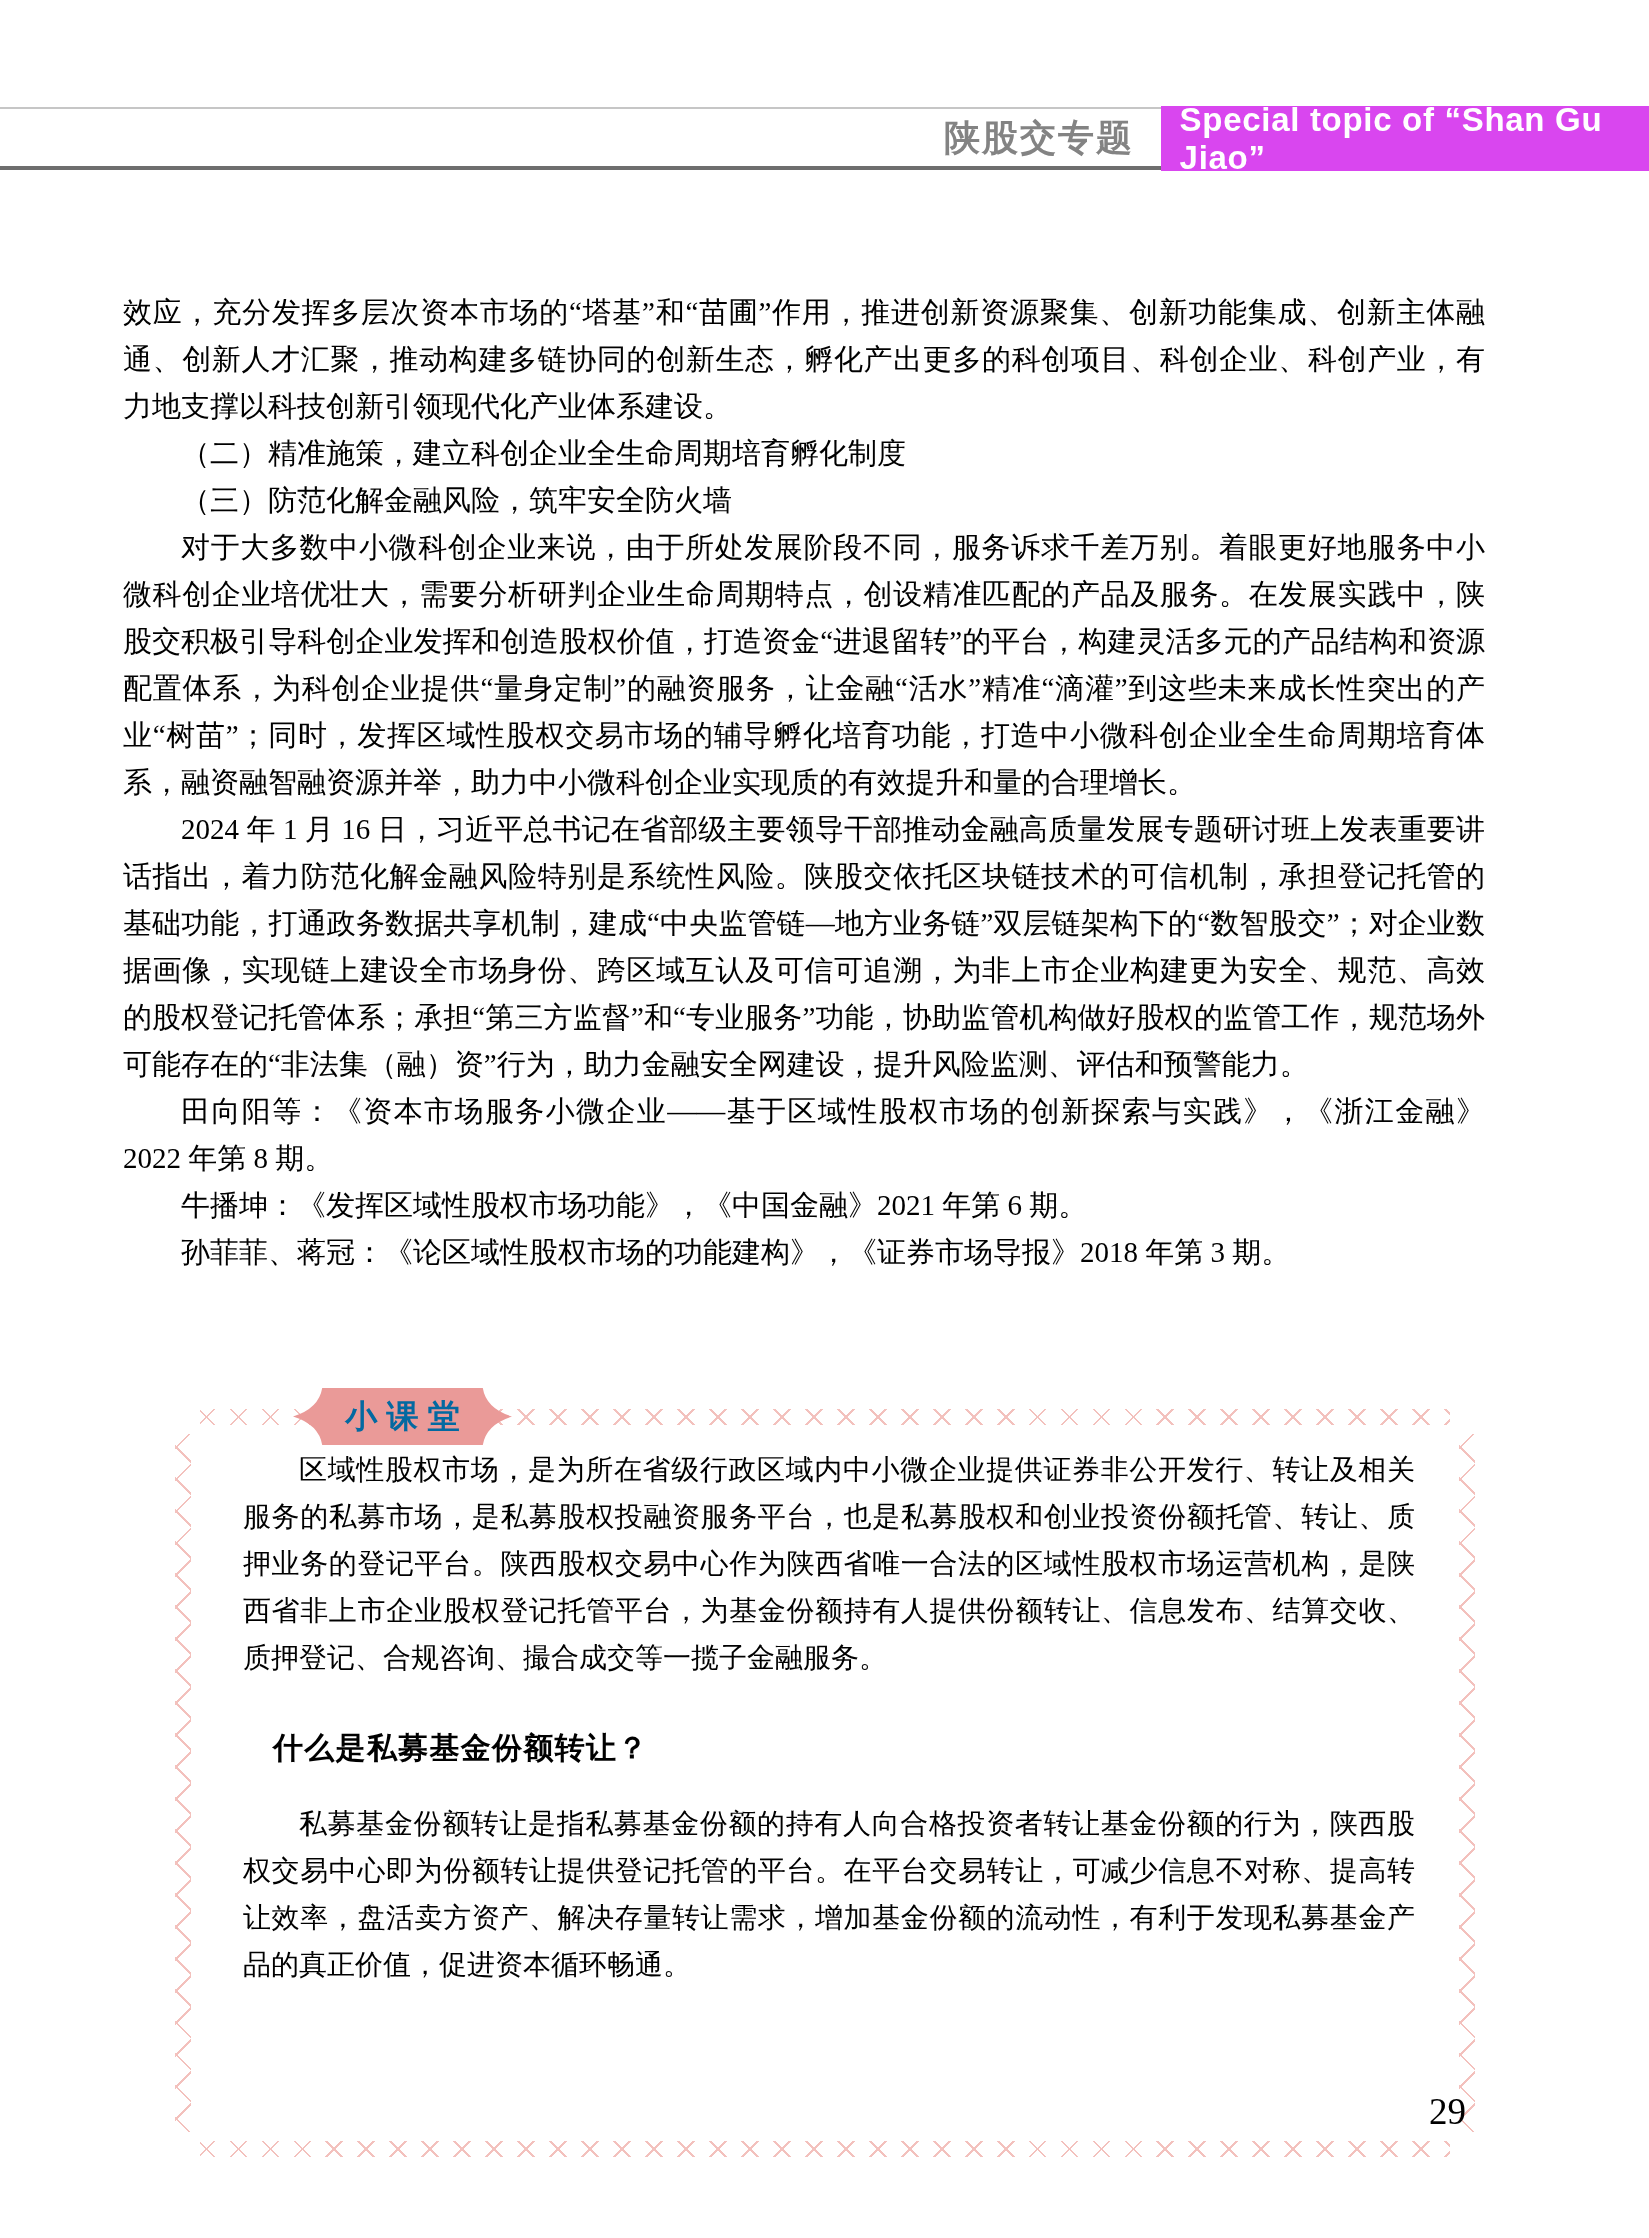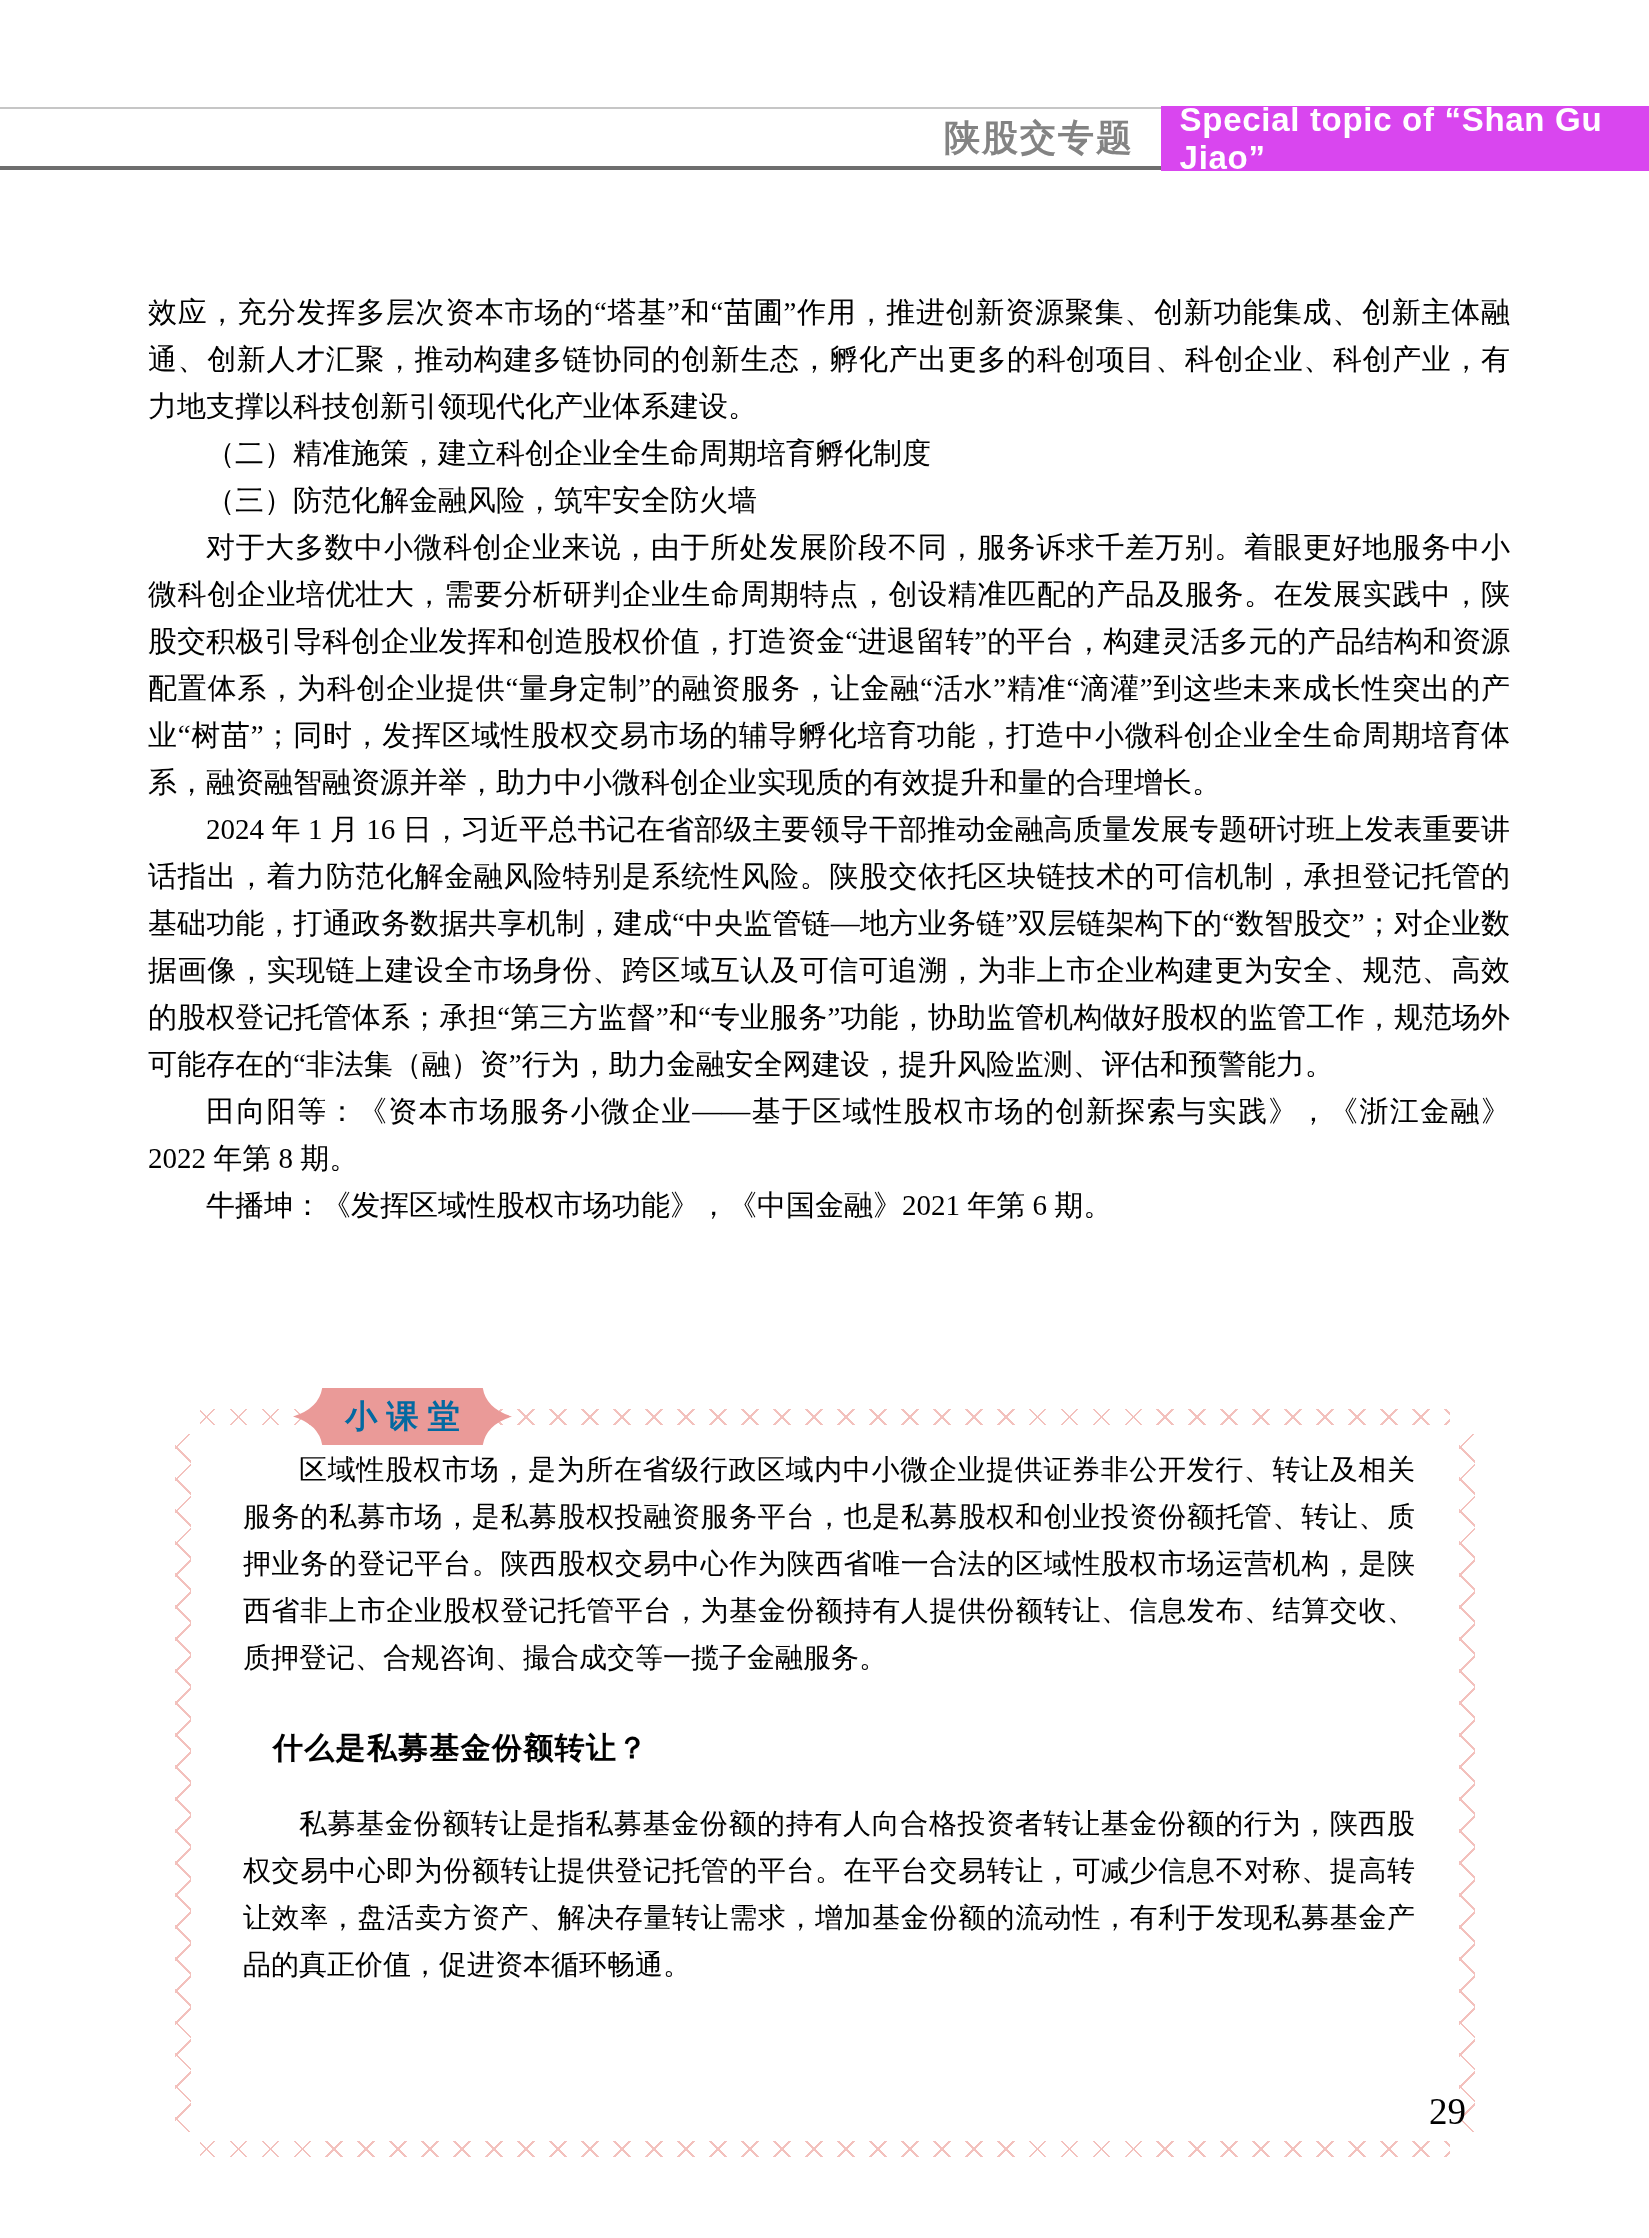--- a/index.html
+++ b/index.html
@@ -22,21 +22,21 @@
   }
   .header-red{
     position:absolute;left:1161px;top:106px;width:489px;height:65px;
     background:#d946ef;color:#ffffff;display:flex;align-items:center;
     box-sizing:border-box;padding-left:18.6px;
     font-family:"Liberation Sans","DejaVu Sans",sans-serif;
     font-size:33px;font-weight:bold;letter-spacing:0.7px;
   }
   
   .main-text{
-    position:absolute;left:148px;top:289px;width:1362px;
+    position:absolute;left:123px;top:289px;width:1362px;
     font-size:29px;line-height:47px;text-align:justify;
   }
   .main-text p{margin:0;}
   .ind{text-indent:2em;}
   .refs-heading{
     font-family:"Liberation Sans","DejaVu Sans",sans-serif;
     font-weight:bold;font-size:29px;text-indent:2em;margin-top:14.6px;
   }
   
   .classroom{
@@ -91,20 +91,21 @@
 
 <div class="main-text">
   <p>效应，充分发挥多层次资本市场的“塔基”和“苗圃”作用，推进创新资源聚集、创新功能集成、创新主体融通、创新人才汇聚，推动构建多链协同的创新生态，孵化产出更多的科创项目、科创企业、科创产业，有力地支撑以科技创新引领现代化产业体系建设。</p>
   <p class="ind">（二）精准施策，建立科创企业全生命周期培育孵化制度</p>
   <p class="ind">（三）防范化解金融风险，筑牢安全防火墙</p>
   <p class="ind">对于大多数中小微科创企业来说，由于所处发展阶段不同，服务诉求千差万别。着眼更好地服务中小微科创企业培优壮大，需要分析研判企业生命周期特点，创设精准匹配的产品及服务。在发展实践中，陕股交积极引导科创企业发挥和创造股权价值，打造资金“进退留转”的平台，构建灵活多元的产品结构和资源配置体系，为科创企业提供“量身定制”的融资服务，让金融“活水”精准“滴灌”到这些未来成长性突出的产业“树苗”；同时，发挥区域性股权交易市场的辅导孵化培育功能，打造中小微科创企业全生命周期培育体系，融资融智融资源并举，助力中小微科创企业实现质的有效提升和量的合理增长。</p>
   <p class="ind">2024 年 1 月 16 日，习近平总书记在省部级主要领导干部推动金融高质量发展专题研讨班上发表重要讲话指出，着力防范化解金融风险特别是系统性风险。陕股交依托区块链技术的可信机制，承担登记托管的基础功能，打通政务数据共享机制，建成“中央监管链—地方业务链”双层链架构下的“数智股交”；对企业数据画像，实现链上建设全市场身份、跨区域互认及可信可追溯，为非上市企业构建更为安全、规范、高效的股权登记托管体系；承担“第三方监督”和“专业服务”功能，协助监管机构做好股权的监管工作，规范场外可能存在的“非法集（融）资”行为，助力金融安全网建设，提升风险监测、评估和预警能力。</p>
 
   <p class="ind">田向阳等：《资本市场服务小微企业——基于区域性股权市场的创新探索与实践》，《浙江金融》2022 年第 8 期。</p>
   <p class="ind">牛播坤：《发挥区域性股权市场功能》，《中国金融》2021 年第 6 期。</p>
+  <p class="ind">孙菲菲、蒋冠：《论区域性股权市场的功能建构》，《证券市场导报》2018 年第 3 期。</p>
 </div>
 
 <div class="classroom">
   <div class="lattice bx-top"></div>
   <div class="lattice bx-bottom"></div>
   <div class="lattice bx-left"></div>
   <div class="lattice bx-right"></div>
 
   <div class="badge">
     <svg viewBox="0 0 330 86" preserveAspectRatio="none">

